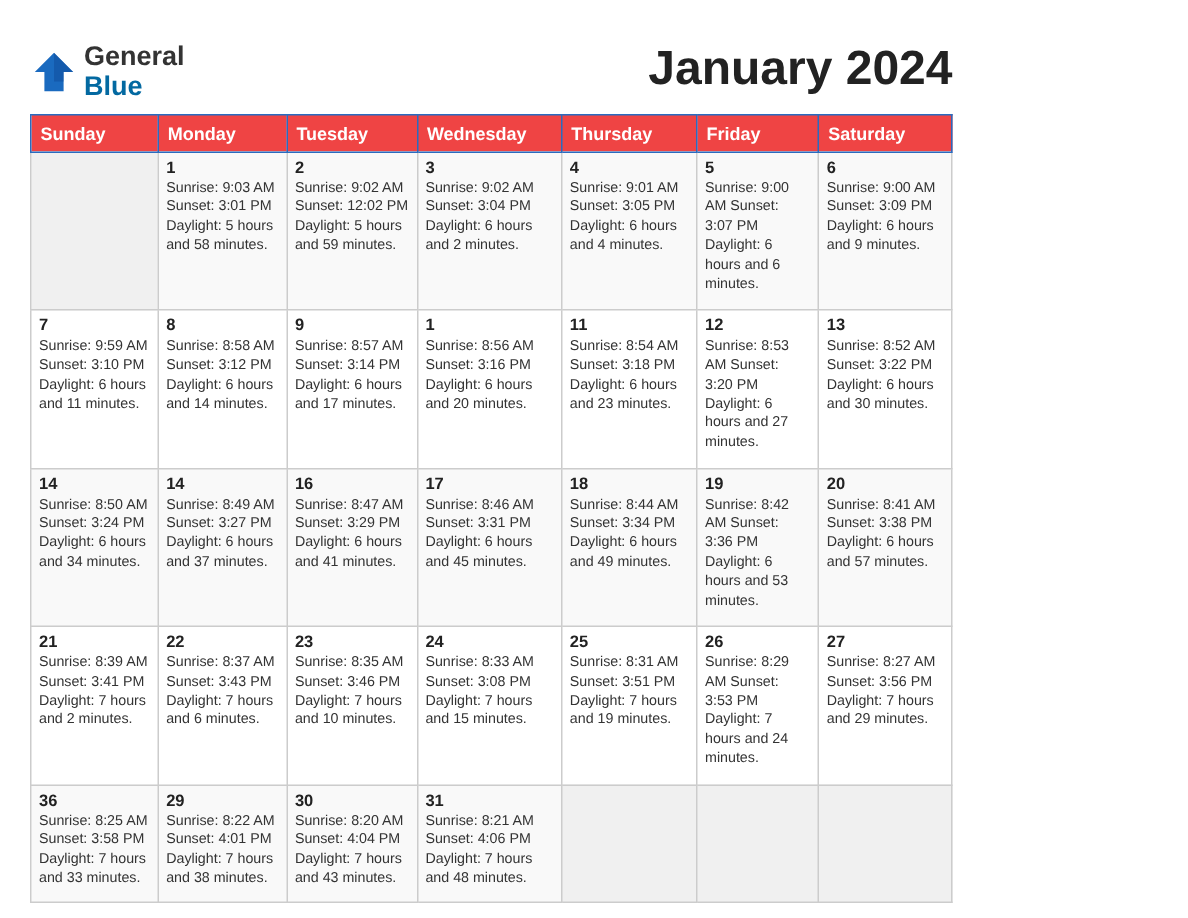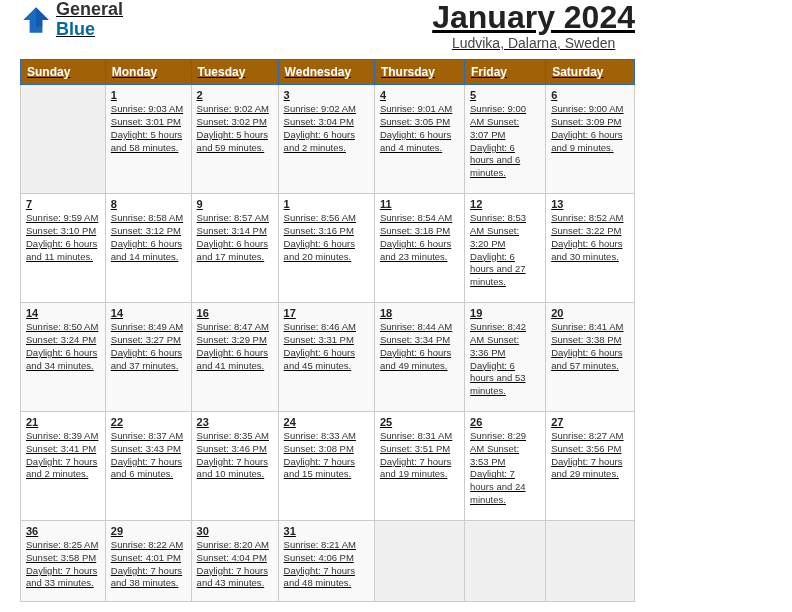--- a/index.html
+++ b/index.html
@@ -6,24 +6,23 @@
     body {
       width: 792px;
       height: 612px;
       font-family: Arial, sans-serif;
       background: #fff;
       overflow: hidden;
     }
     .page {
       width: 655px;
       height: 612px;
-      padding: 0 20px 10px 20px;
+      padding: 28px 20px 10px 20px;
       display: flex;
       flex-direction: column;
-      text-decoration: underline;
     }
     .header {
       display: flex;
       align-items: flex-start;
       justify-content: space-between;
       margin-bottom: 8px;
     }
     .logo {
       display: flex;
       align-items: center;
@@ -34,40 +33,40 @@
       font-weight: bold;
       line-height: 1.1;
     }
     .logo-general { color: #333; }
     .logo-blue { color: #0369a1; }
     .logo-icon {
       width: 32px;
       height: 32px;
     }
     .title-block {
-      text-align: center;
+      text-align: right;
     }
     .month-title {
       font-size: 32px;
       font-weight: bold;
       color: #222;
       line-height: 1.1;
     }
     .location {
       font-size: 14px;
       color: #444;
     }
     .calendar-table {
       width: 100%;
       border-collapse: collapse;
       flex: 1;
       font-size: 10px;
     }
     .calendar-table thead tr th {
-      background-color: #a16207;
+      background-color: #ef4444;
       color: #fff;
       text-align: left;
       padding: 5px 6px;
       font-size: 12px;
       font-weight: bold;
       border: 1px solid #2a6bbf;
     }
     .calendar-table tbody tr td {
       border: 1px solid #ccc;
       vertical-align: top;
@@ -108,21 +107,20 @@
         <polygon points="20,4 36,20 28,20 28,36 12,36 12,20 4,20" fill="#1a6abf"></polygon>
         <polygon points="20,4 36,20 28,20 28,28 20,28" fill="#0d4a9a" opacity="0.5"></polygon>
       </svg>
       <div class="logo-text">
         <span class="logo-general">General</span><br>
         <span class="logo-blue">Blue</span>
       </div>
     </div>
     <div class="title-block">
       <div class="month-title">January 2024</div>
-      <div class="location">Ludvika, Dalarna, Sweden</div>
     </div>
   </div>
 
   <table class="calendar-table">
     <thead>
       <tr>
       <th>Sunday</th>
           <th>Monday</th>
           <th>Tuesday</th>
           <th>Wednesday</th>
@@ -137,21 +135,21 @@
           <td>
             <span class="day-number">1</span>
             <div class="day-info">Sunrise: 9:03 AM
 Sunset: 3:01 PM
 Daylight: 5 hours
 and 58 minutes.</div>
           </td>
           <td>
             <span class="day-number">2</span>
             <div class="day-info">Sunrise: 9:02 AM
-Sunset: 3:02 PM
+Sunset: 12:02 PM
 Daylight: 5 hours
 and 59 minutes.</div>
           </td>
           <td>
             <span class="day-number">3</span>
             <div class="day-info">Sunrise: 9:02 AM
 Sunset: 3:04 PM
 Daylight: 6 hours
 and 2 minutes.</div>
           </td>

